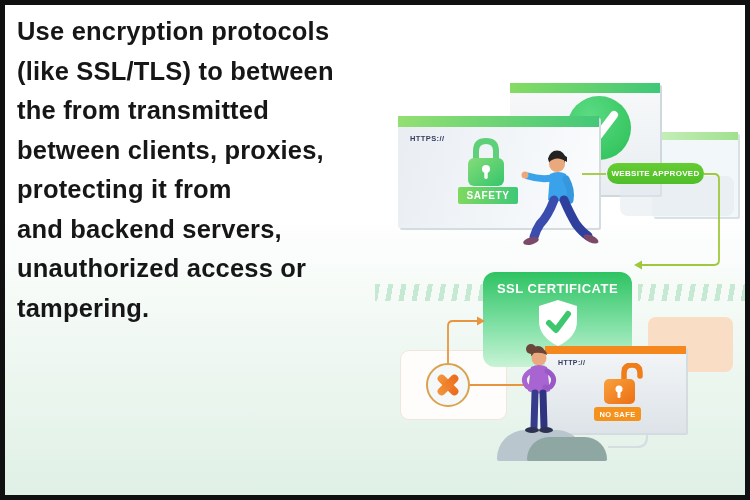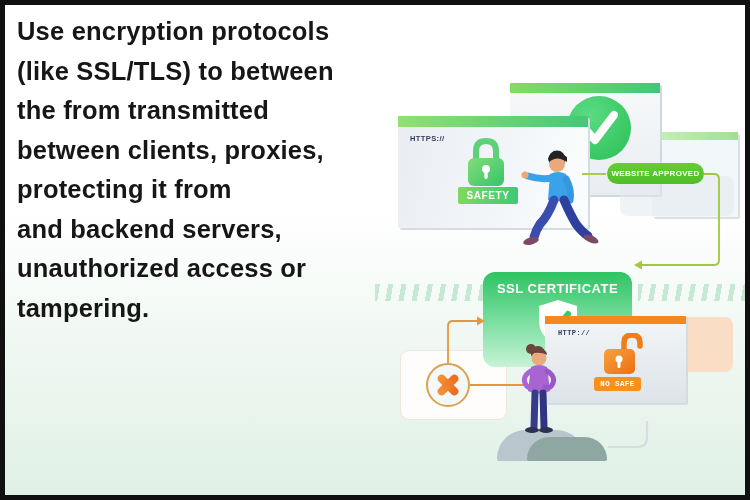--- a/index.html
+++ b/index.html
@@ -48,21 +48,21 @@
       <svg width="64" height="64" viewBox="0 0 64 64">
         <polyline points="18,33 28,44 47,19" fill="none" stroke="#ffffff" stroke-width="8" stroke-linecap="round" stroke-linejoin="round"></polyline>
       </svg>
     </div>
   </div>
 
   <div class="abs" style="left:620px;top:176px;width:114px;height:40px;z-index:22;border-radius:8px;
               background:rgba(225,233,238,0.55);"></div>
 
   <div class="abs" style="left:398px;top:116px;width:190px;height:112px;z-index:24;
-              background:linear-gradient(105deg,#e9edf2,#fbfdfe);box-shadow:2px 2px 0 #d4dce0;border-radius:2px;">
+              background:linear-gradient(105deg,#e9edf2,#fbfdfe);box-shadow:2px 2px 0 #d4dce0;border-radius:2px;padding-left:11px;">
     <div class="window-bar" style="height:11px;background:linear-gradient(90deg,#93df72,#44c878);"></div>
     <div class="win-body-text" style="left:12px;top:18px;font-size:7.5px;">HTTPS://</div>
     <div class="abs" style="left:68px;top:22px;">
       <svg width="40" height="50" viewBox="0 0 40 50">
         <path d="M10,22 V13 Q10,3 20,3 Q30,3 30,13 V22" fill="none" stroke="#5ed079" stroke-width="6"></path>
         <rect x="2" y="20" width="36" height="28" rx="6" fill="url(#lg1)"></rect>
         <defs>
             <linearGradient id="lg1" x1="0" y1="0" x2="1" y2="1">
           <stop offset="0" stop-color="#84dc77"></stop>
               <stop offset="1" stop-color="#35c56c"></stop>
@@ -107,22 +107,22 @@
               background:#f4f8f8;border:2px solid #d9a24e;box-sizing:border-box;">
     <div class="abs" style="left:7px;top:16px;width:26px;height:8px;border-radius:4px;
          background:linear-gradient(90deg,#f2953a,#ec6a1c);transform:rotate(45deg);"></div>
     <div class="abs" style="left:7px;top:16px;width:26px;height:8px;border-radius:4px;
          background:linear-gradient(90deg,#f2953a,#ec6a1c);transform:rotate(-45deg);"></div>
   </div>
 
   <div class="abs badge" style="left:607px;top:163px;width:97px;height:21px;z-index:45;border-radius:11px;font-size:8px;
               letter-spacing:0.3px;background:linear-gradient(180deg,#66cd32,#4fbe2a);">WEBSITE APPROVED</div>
 
-  <div class="abs" style="left:545px;top:316px;width:141px;height:87px;z-index:42;
-              background:linear-gradient(180deg,#f4f6f8,#dde3e8);box-shadow:2px 2px 0 #d4dce0;border-radius:2px;font-family:Liberation Mono, monospace;">
+  <div class="abs" style="left:545px;top:346px;width:141px;height:87px;z-index:42;
+              background:linear-gradient(180deg,#f4f6f8,#dde3e8);box-shadow:2px 2px 0 #d4dce0;border-radius:2px;">
     <div class="window-bar" style="height:8px;background:#f5871f;"></div>
     <div class="win-body-text" style="left:13px;top:13px;font-size:7px;">HTTP://</div>
     <div class="abs" style="left:57px;top:17px;">
       <svg width="46" height="44" viewBox="0 0 46 44">
         <path d="M22,16 V10 Q22,2 30,2 Q38,2 38,10 V13" fill="none" stroke="#ef7d1a" stroke-width="5.5" stroke-linecap="round"></path>
         <rect x="2" y="16" width="31" height="25" rx="5" fill="url(#lg2)"></rect>
         <defs>
             <linearGradient id="lg2" x1="0" y1="0" x2="1" y2="1">
           <stop offset="0" stop-color="#f8a13c"></stop>
               <stop offset="1" stop-color="#ec6f14"></stop>

